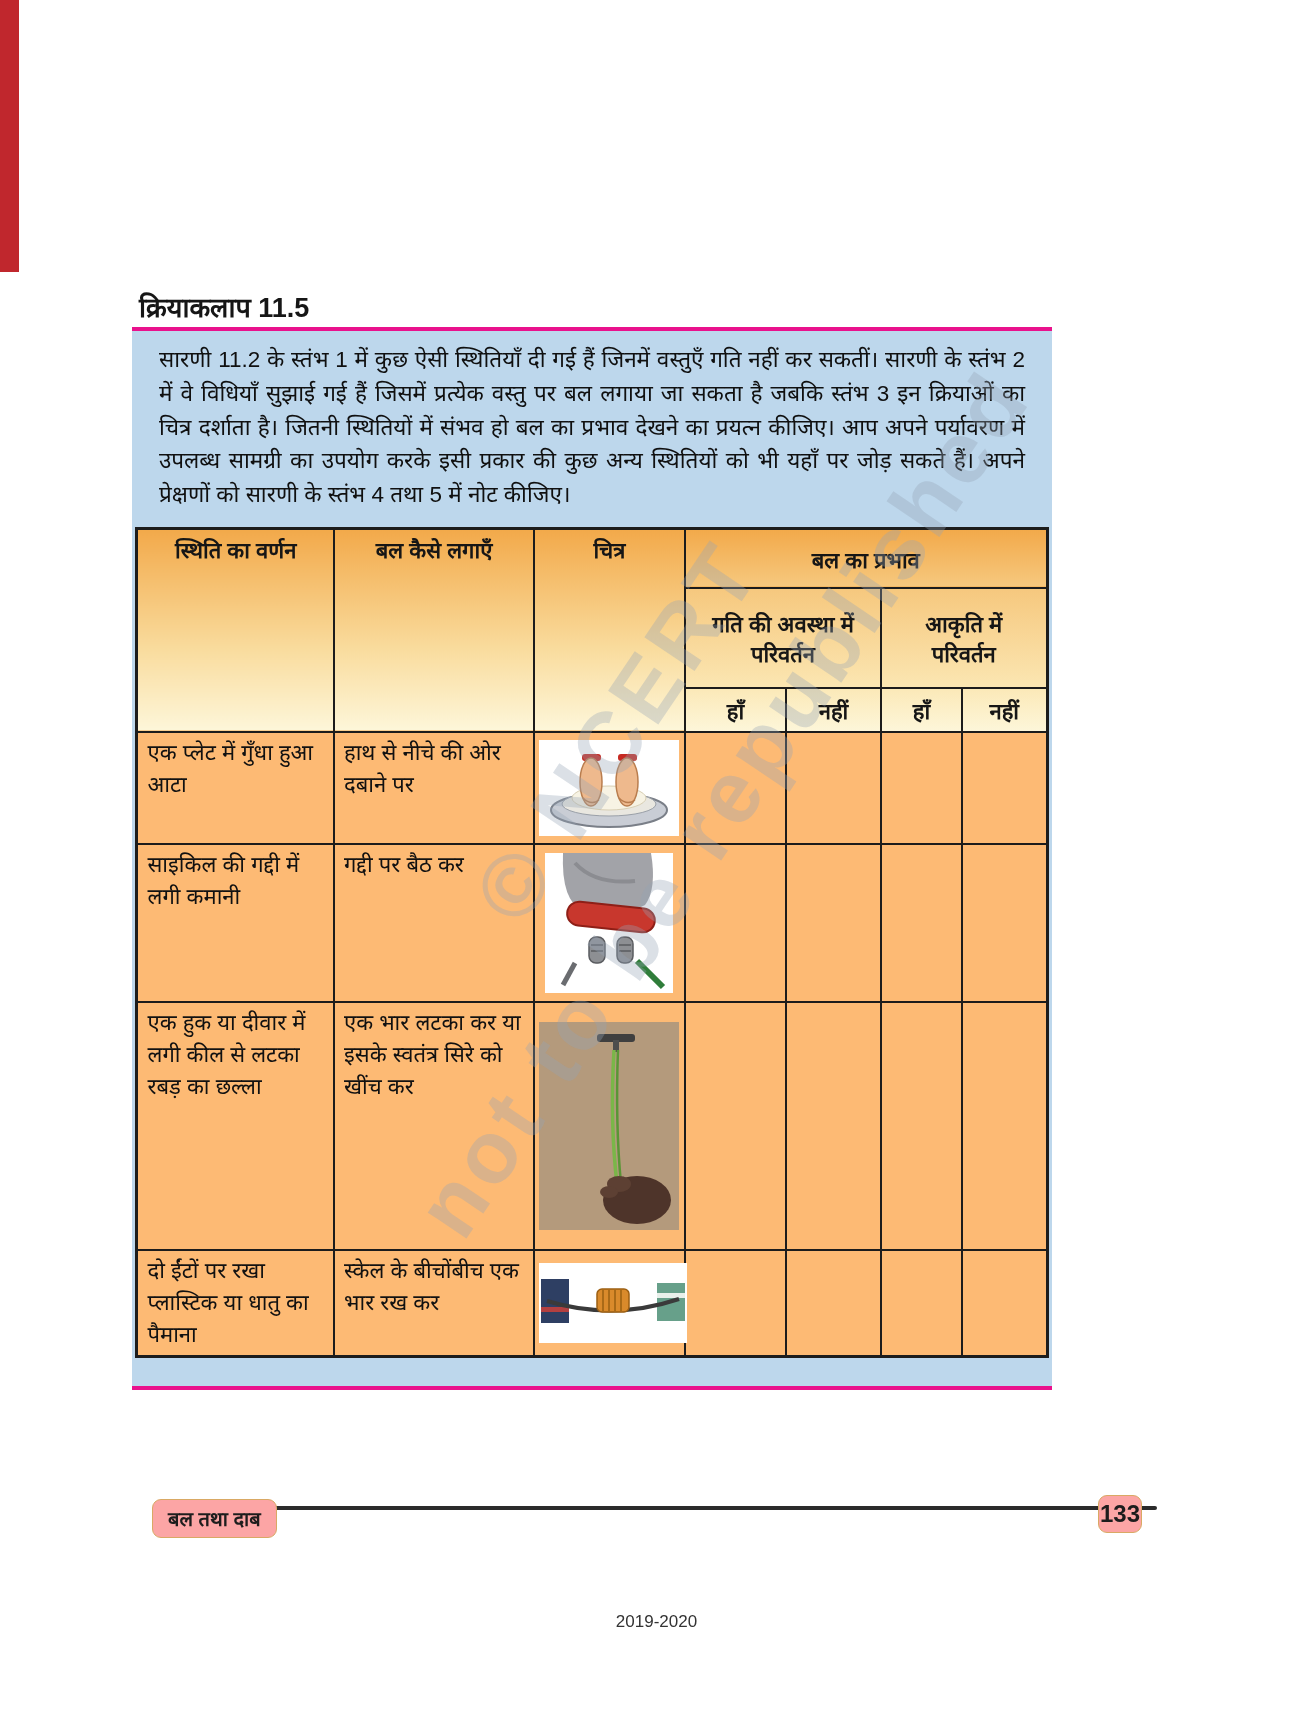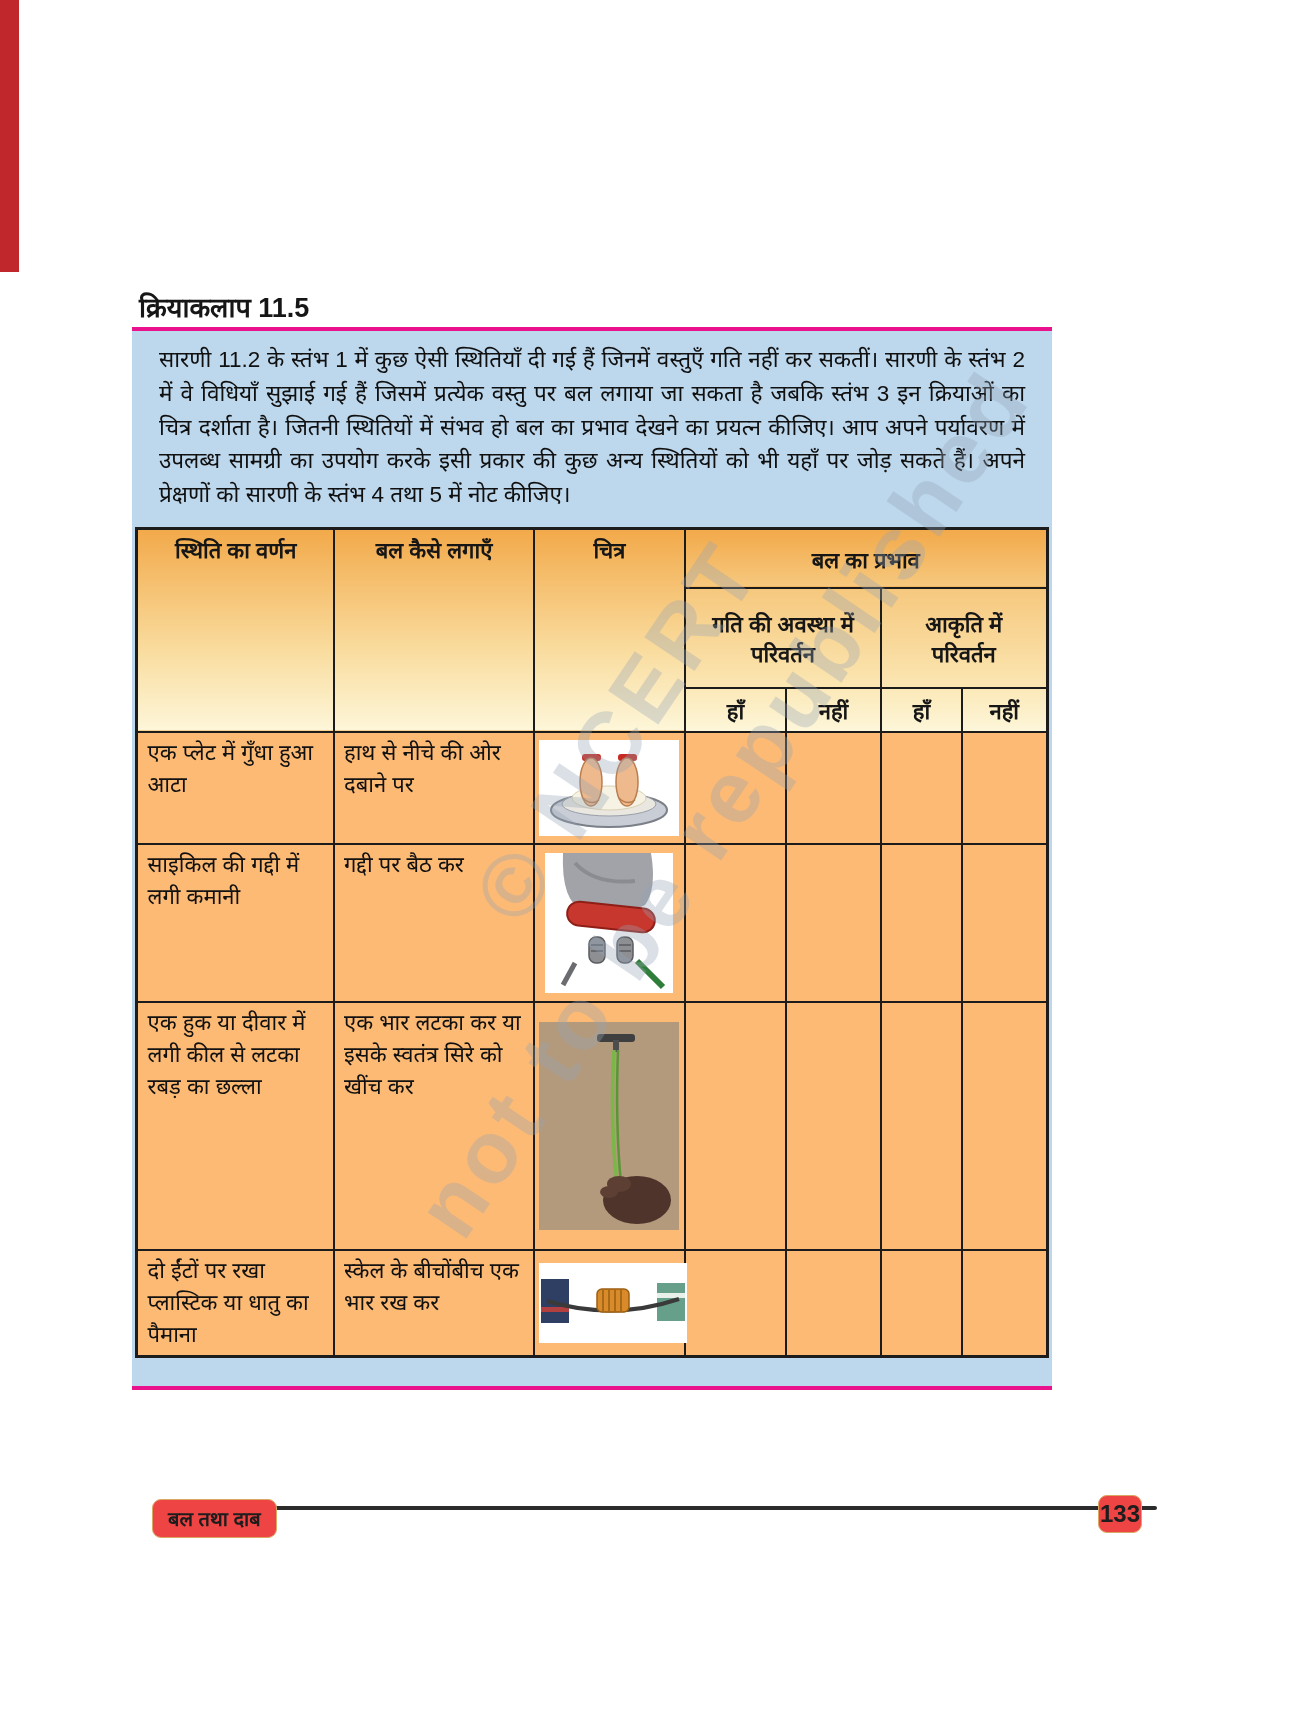--- a/index.html
+++ b/index.html
@@ -75,21 +75,21 @@
     color:rgba(150,165,182,0.34);
     line-height:1.45;
     pointer-events:none;
     z-index:6;
   }
 
   
   .footer-line{position:absolute;left:155px;top:1506px;width:1002px;height:4px;background:#2b2b2b;border-radius:2px;z-index:1;}
   .badge{
     position:absolute;z-index:2;
-    background:#ef4444;border:1px solid #d9a964;border-radius:9px;
+    background:#fca5a5;border:1px solid #d9a964;border-radius:9px;
     color:#1d1d1d;font-weight:bold;text-align:center;
   }
   .badge-chapter{left:152px;top:1499px;padding:5px 15px;font-size:20px;}
   .badge-page{left:1098px;top:1495px;padding:4px 1px;font-size:24px;}
   .year-line{position:absolute;left:0;top:1612px;width:1313px;text-align:center;font-size:17px;color:#333;}
 </style>
 </head>
 <body>
 
 <div class="page">
@@ -228,14 +228,15 @@
   </div>
 
   <div class="watermark">
     <span>© NCERT</span><br>
     <span>not to be republished</span>
   </div>
 
   <div class="footer-line"></div>
   <div class="badge badge-chapter">बल तथा दाब</div>
   <div class="badge badge-page">133</div>
+  <div class="year-line">2019-2020</div>
 
 </div>
 
 </body></html>

